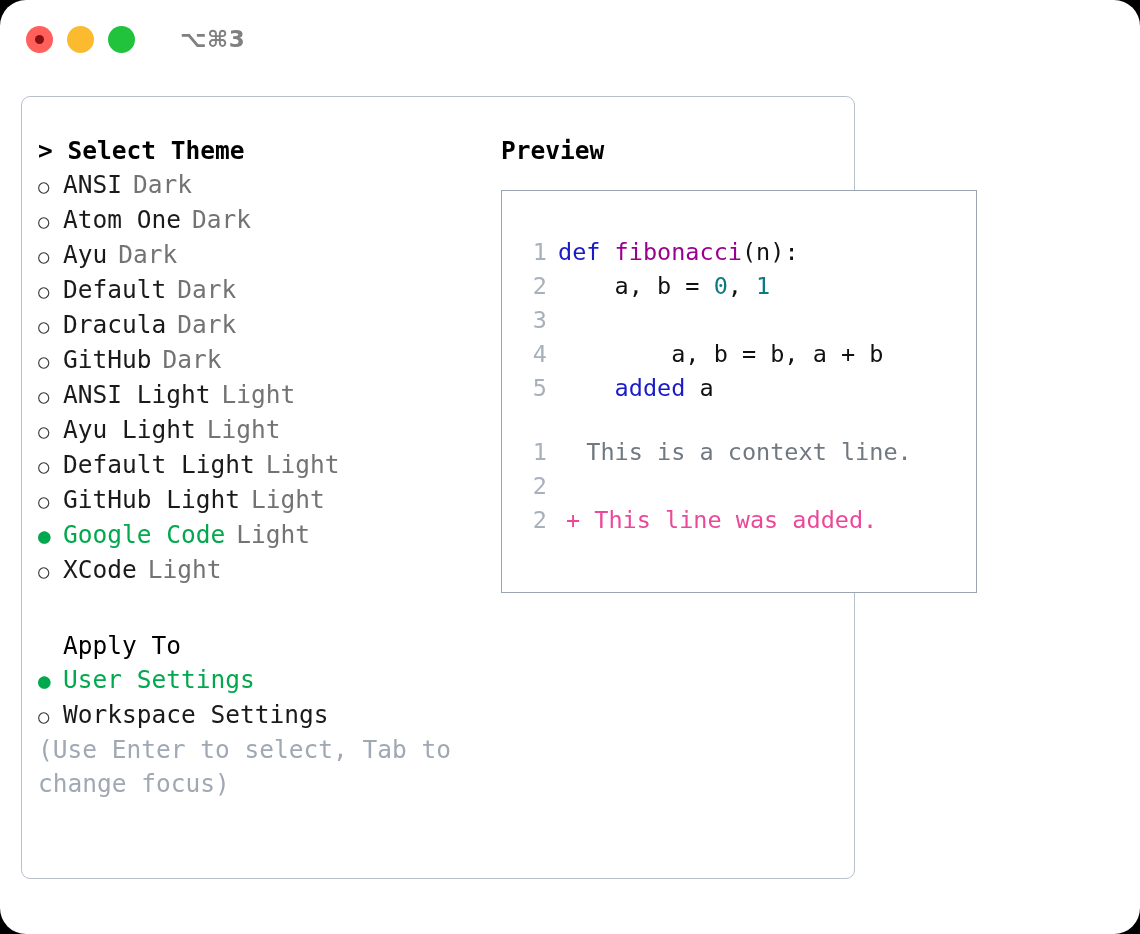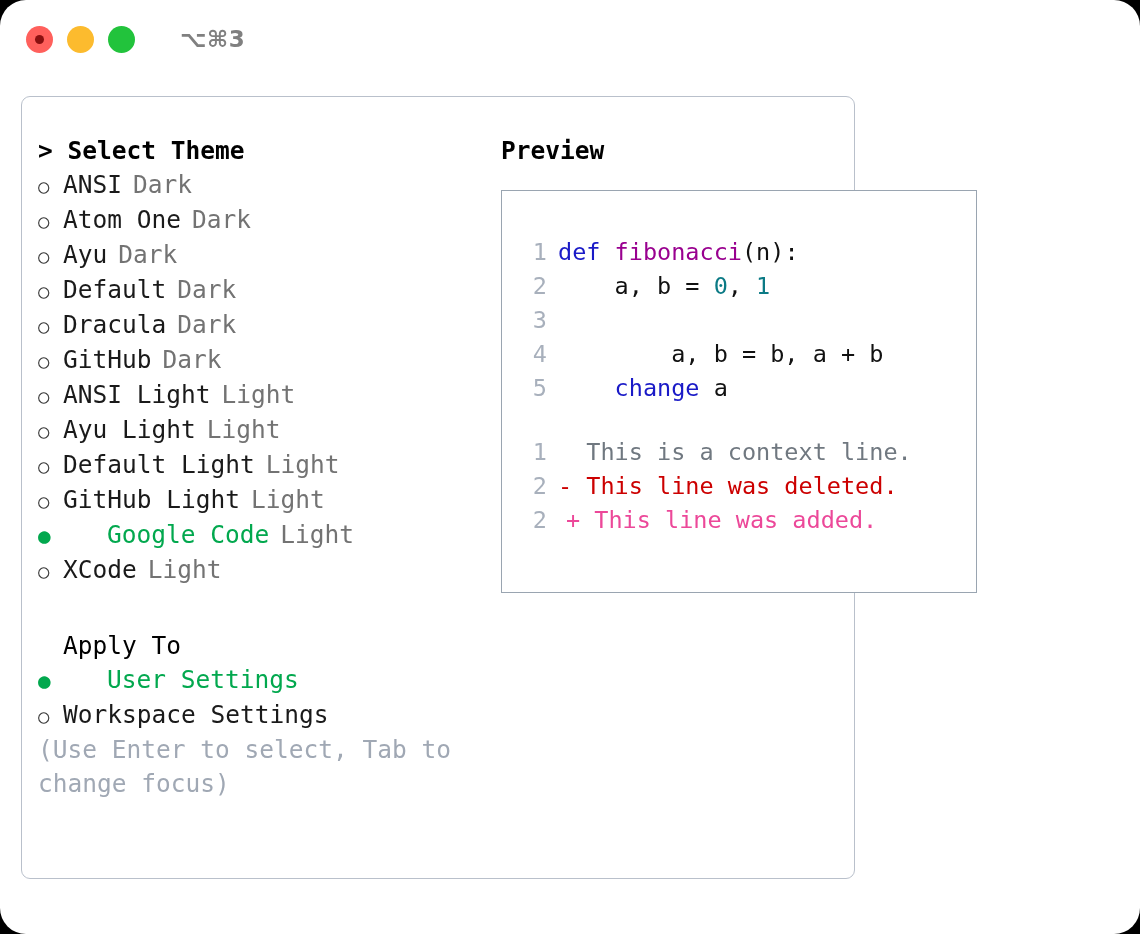--- a/index.html
+++ b/index.html
@@ -113,21 +113,21 @@
     color: #1a1a1a;
   }
   .option-marker {
     width: 25px;
     flex: 0 0 25px;
     color: #3b3b3b;
     font-size: 19px;
     line-height: 34px;
   }
   .option-row.selected .option-marker { color: #02a84e; font-size: 21px; }
-  .option-row.selected .option-label  { color: #02a84e; margin-left: 44px; }
+  .option-row.selected .option-label  { color: #02a84e; }
   .option-label { color: #1a1a1a; }
   .option-variant {
     color: #737373;
     margin-left: 11px;
   }
 
   #apply-block { margin-top: 41px; }
   #apply-header { padding-left: 25px; }
 
   #hint {
@@ -235,26 +235,26 @@
       </div>
 
       <div id="right-pane">
         <div id="preview-title">Preview</div>
         <div id="preview-box">
           <div id="code-block">
               <div class="code-line"><span class="lineno">1</span><span class="code-text"><span class="tok-kw">def</span><span class="tok-pl"> </span><span class="tok-fn">fibonacci</span><span class="tok-pl">(n):</span></span></div>
               <div class="code-line"><span class="lineno">2</span><span class="code-text"><span class="tok-pl">    a, b = </span><span class="tok-num">0</span><span class="tok-pl">, </span><span class="tok-num">1</span></span></div>
               <div class="code-line"><span class="lineno">3</span></div>
               <div class="code-line"><span class="lineno">4</span><span class="code-text"><span class="tok-pl">        a, b = b, a + b</span></span></div>
-              <div class="code-line"><span class="lineno">5</span><span class="code-text"><span class="tok-pl">    </span><span class="tok-kw">change</span><span class="tok-pl"> a</span></span></div>
+              <div class="code-line"><span class="lineno">5</span><span class="code-text"><span class="tok-pl">    </span><span class="tok-kw">added</span><span class="tok-pl"> a</span></span></div>
             </div>
           <div class="diff-gap"></div>
           <div id="diff-block">
               <div class="code-line diff-context"><span class="lineno">1</span><span class="code-text">  This is a context line.</span></div>
-              <div class="code-line diff-del"><span class="lineno">2</span><span class="code-text">- This line was deleted.</span></div>
+              <div class="code-line diff-del"><span class="lineno">2</span></div>
               <div class="code-line diff-add"><span class="lineno">2</span><span class="code-text">+ This line was added.</span></div>
             </div>
         </div>
       </div>
 
     </div>
   </div>
 </div>
 
 </body></html>

